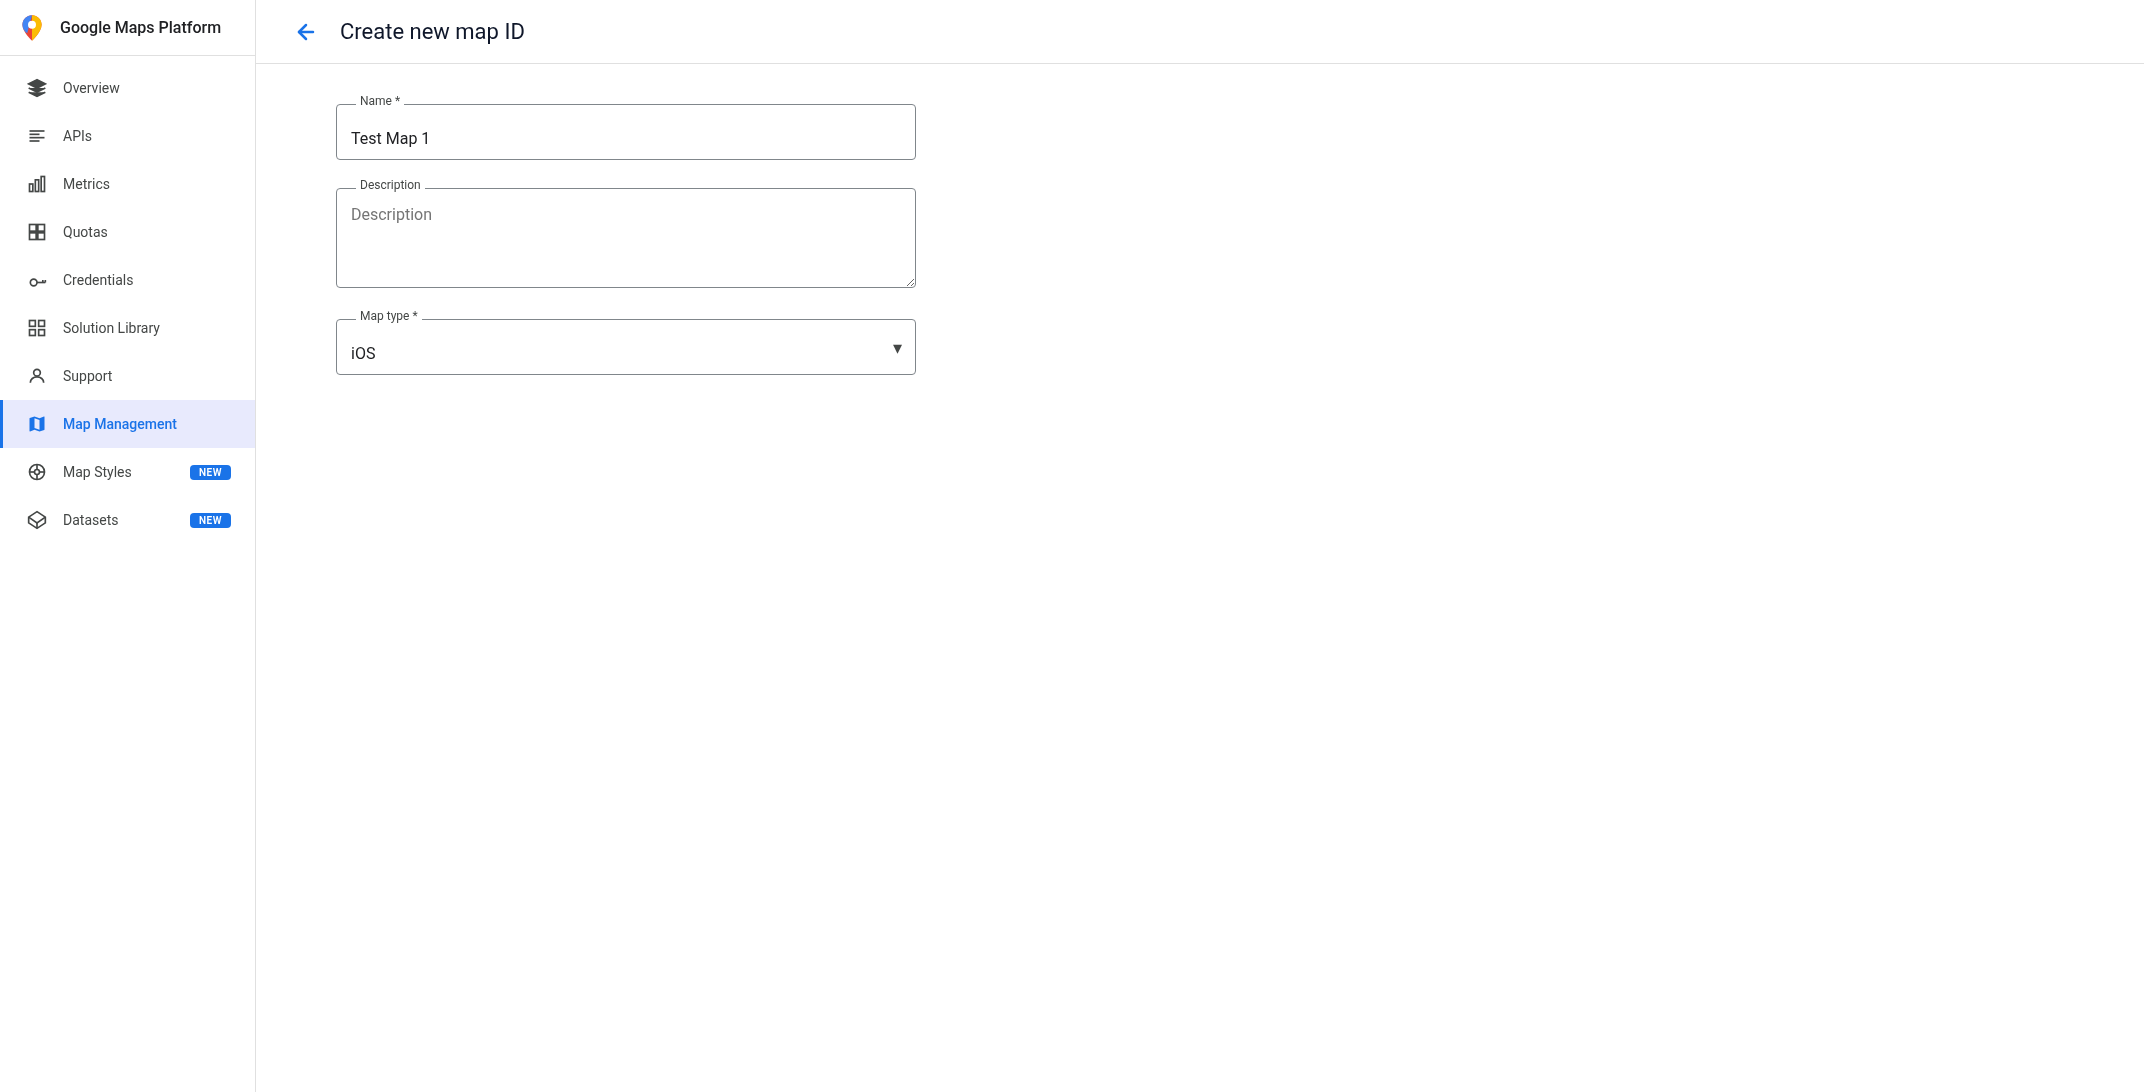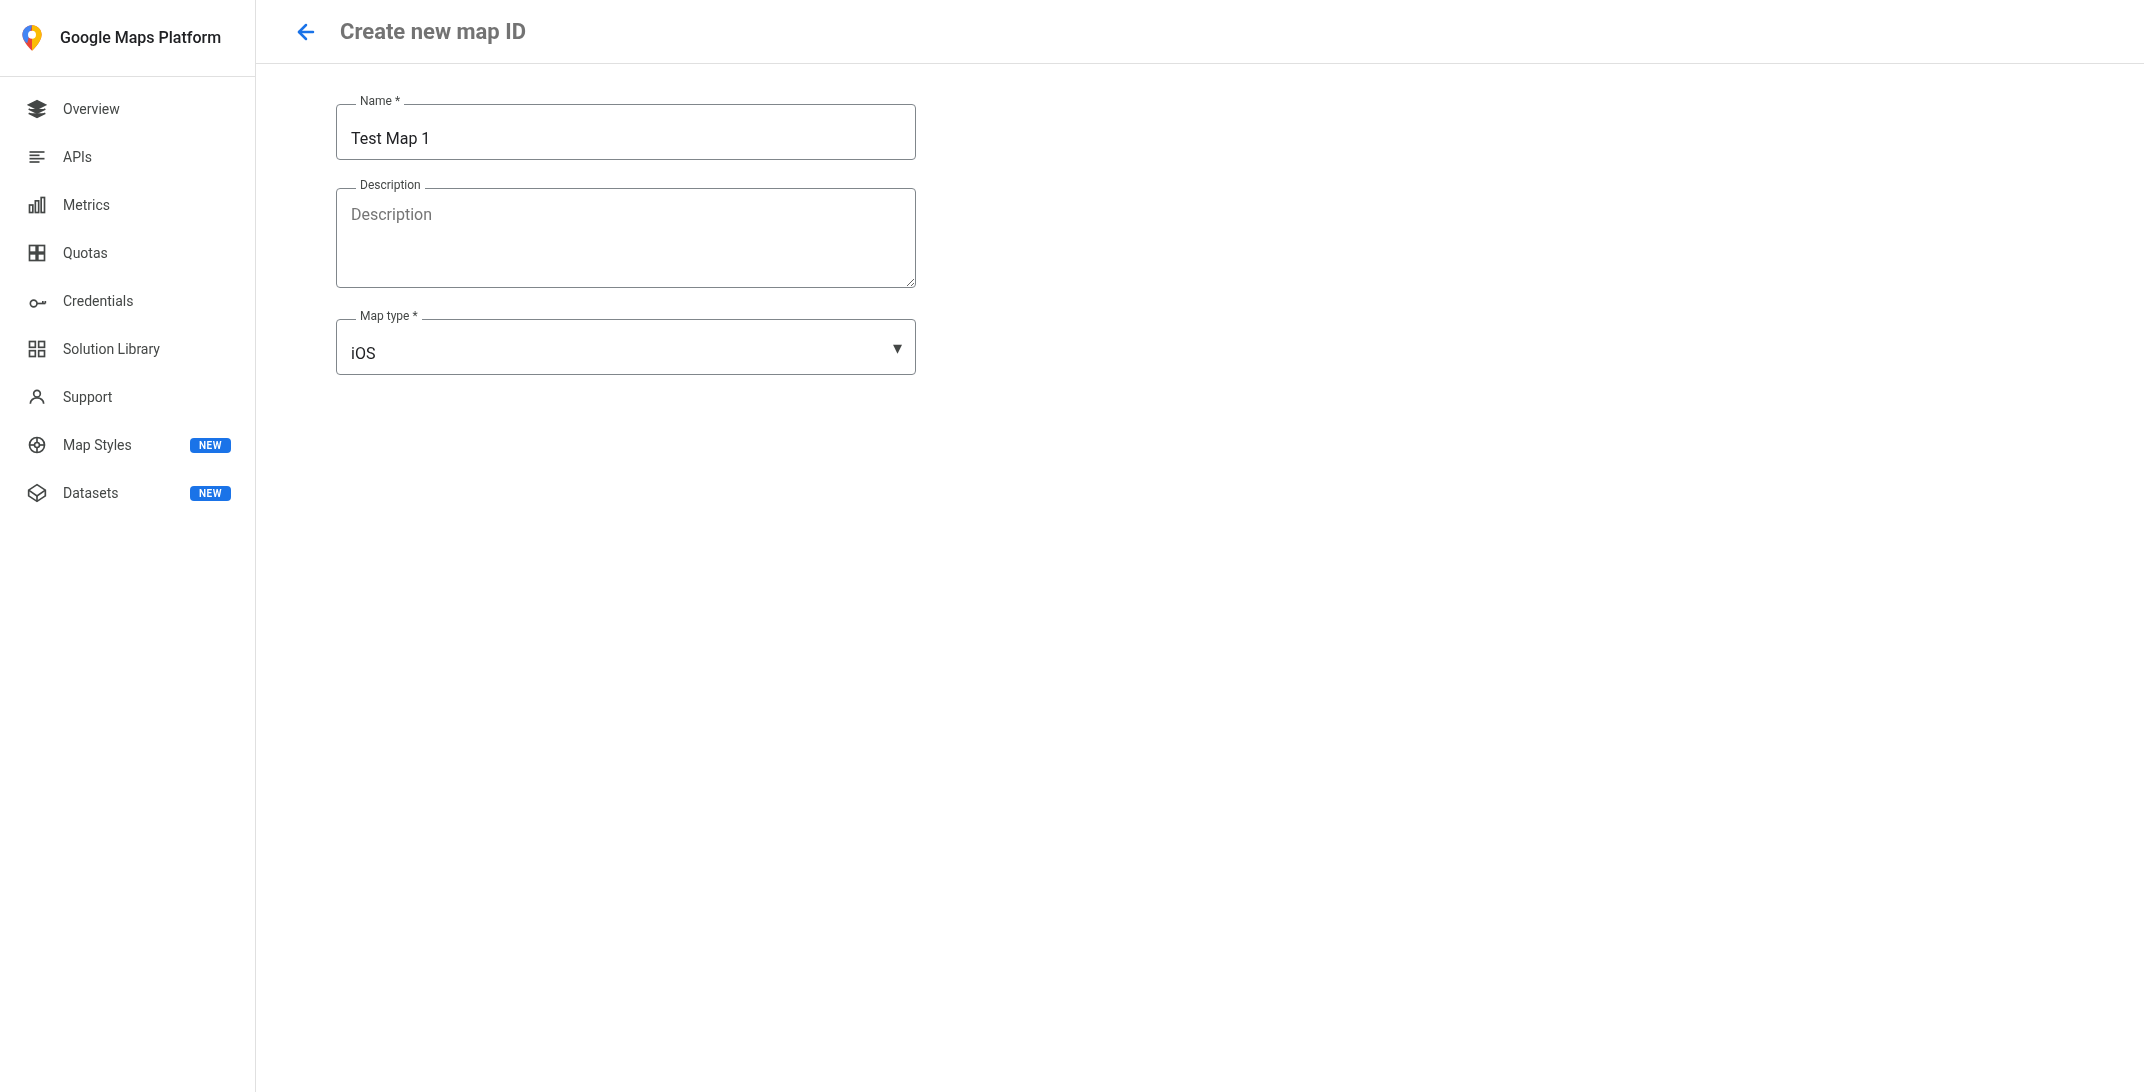--- a/index.html
+++ b/index.html
@@ -12,21 +12,21 @@
       border-right: 1px solid #e0e0e0;
       display: flex;
       flex-direction: column;
       background: #fff;
       height: 100vh;
     }
     .sidebar-header {
       display: flex;
       align-items: center;
       padding: 0 16px;
-      height: 77px;
+      height: 56px;
       border-bottom: 1px solid #e0e0e0;
       gap: 12px;
     }
     .logo-icon {
       width: 32px;
       height: 32px;
       flex-shrink: 0;
     }
     .sidebar-title {
       font-size: 16px;
@@ -104,22 +104,22 @@
       background: transparent;
       cursor: pointer;
       display: flex;
       align-items: center;
       justify-content: center;
       color: #1a73e8;
       font-size: 20px;
     }
     .main-title {
       font-size: 22px;
-      font-weight: 700;
-      color: #737373;
+      font-weight: 400;
+      color: #0f172a;
     }
 
     
     .form-area {
       flex: 1;
       padding: 40px 80px;
       overflow-y: auto;
     }
     .form-field {
       margin-bottom: 28px;
@@ -274,20 +274,28 @@
     <div class="nav-item">
       <span class="nav-icon">
         <svg width="20" height="20" viewBox="0 0 24 24" fill="none" stroke="currentColor" stroke-width="2">
             <circle cx="12" cy="8" r="4"></circle>
             <path d="M4 20c0-4 3.6-7 8-7s8 3 8 7"></path>
           </svg>
       </span>
       <span class="nav-label">Support</span>
     </div>
 
+    <div class="nav-item active">
+      <span class="nav-icon">
+        <svg width="20" height="20" viewBox="0 0 24 24" fill="currentColor">
+            <path d="M20.5 3l-.16.03L15 5.1 9 3 3.36 4.9c-.21.07-.36.25-.36.48V20.5c0 .28.22.5.5.5l.16-.03L9 18.9l6 2.1 5.64-1.9c.21-.07.36-.25.36-.48V3.5c0-.28-.22-.5-.5-.5zM15 19l-6-2.11V5l6 2.11V19z"></path>
+          </svg>
+      </span>
+      <span class="nav-label">Map Management</span>
+    </div>
 
     <div class="nav-item">
       <span class="nav-icon">
         <svg width="20" height="20" viewBox="0 0 24 24" fill="none" stroke="currentColor" stroke-width="2">
             <circle cx="12" cy="12" r="9"></circle>
             <circle cx="12" cy="12" r="3"></circle>
             <line x1="12" y1="3" x2="12" y2="9"></line>
             <line x1="12" y1="15" x2="12" y2="21"></line>
             <line x1="3" y1="12" x2="9" y2="12"></line>
             <line x1="15" y1="12" x2="21" y2="12"></line>

